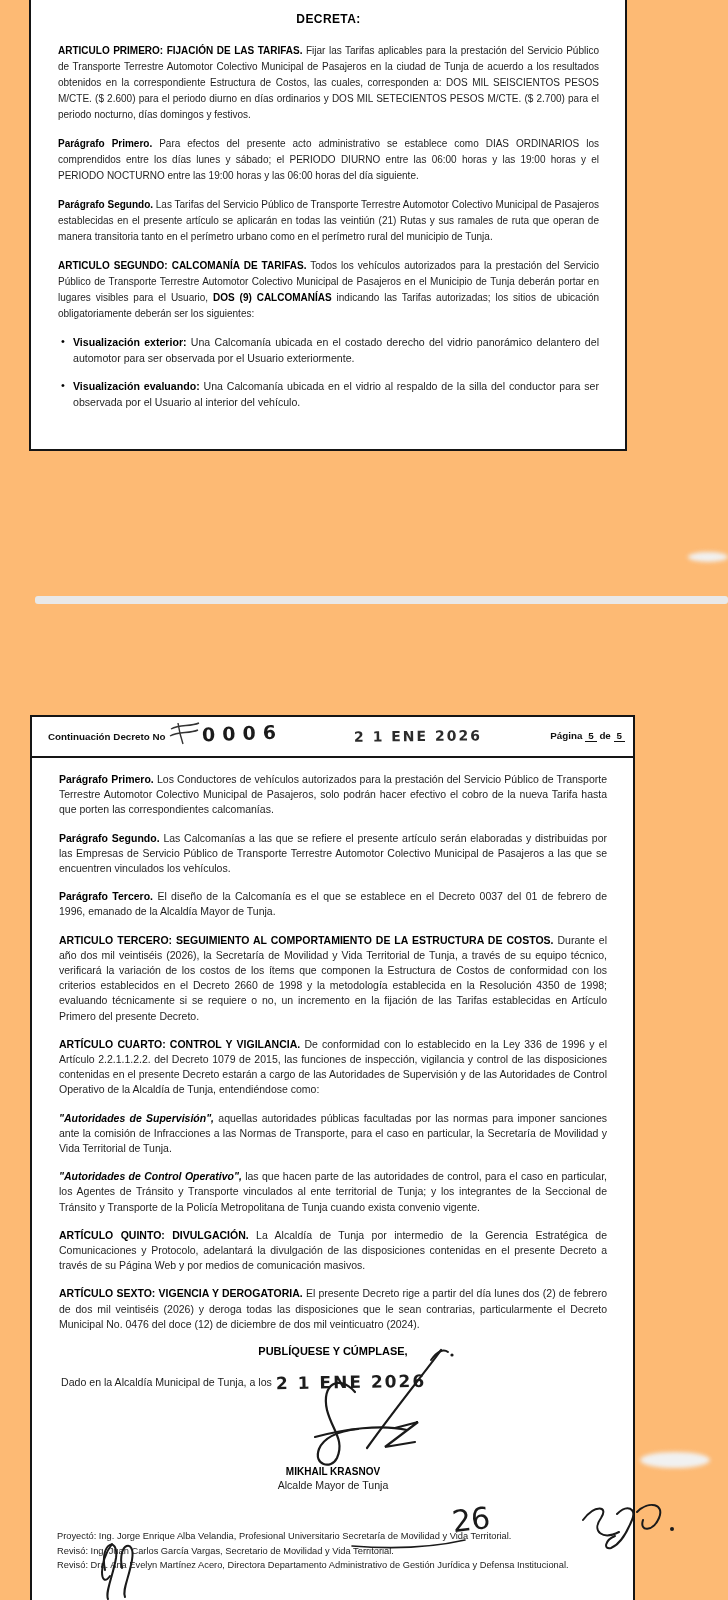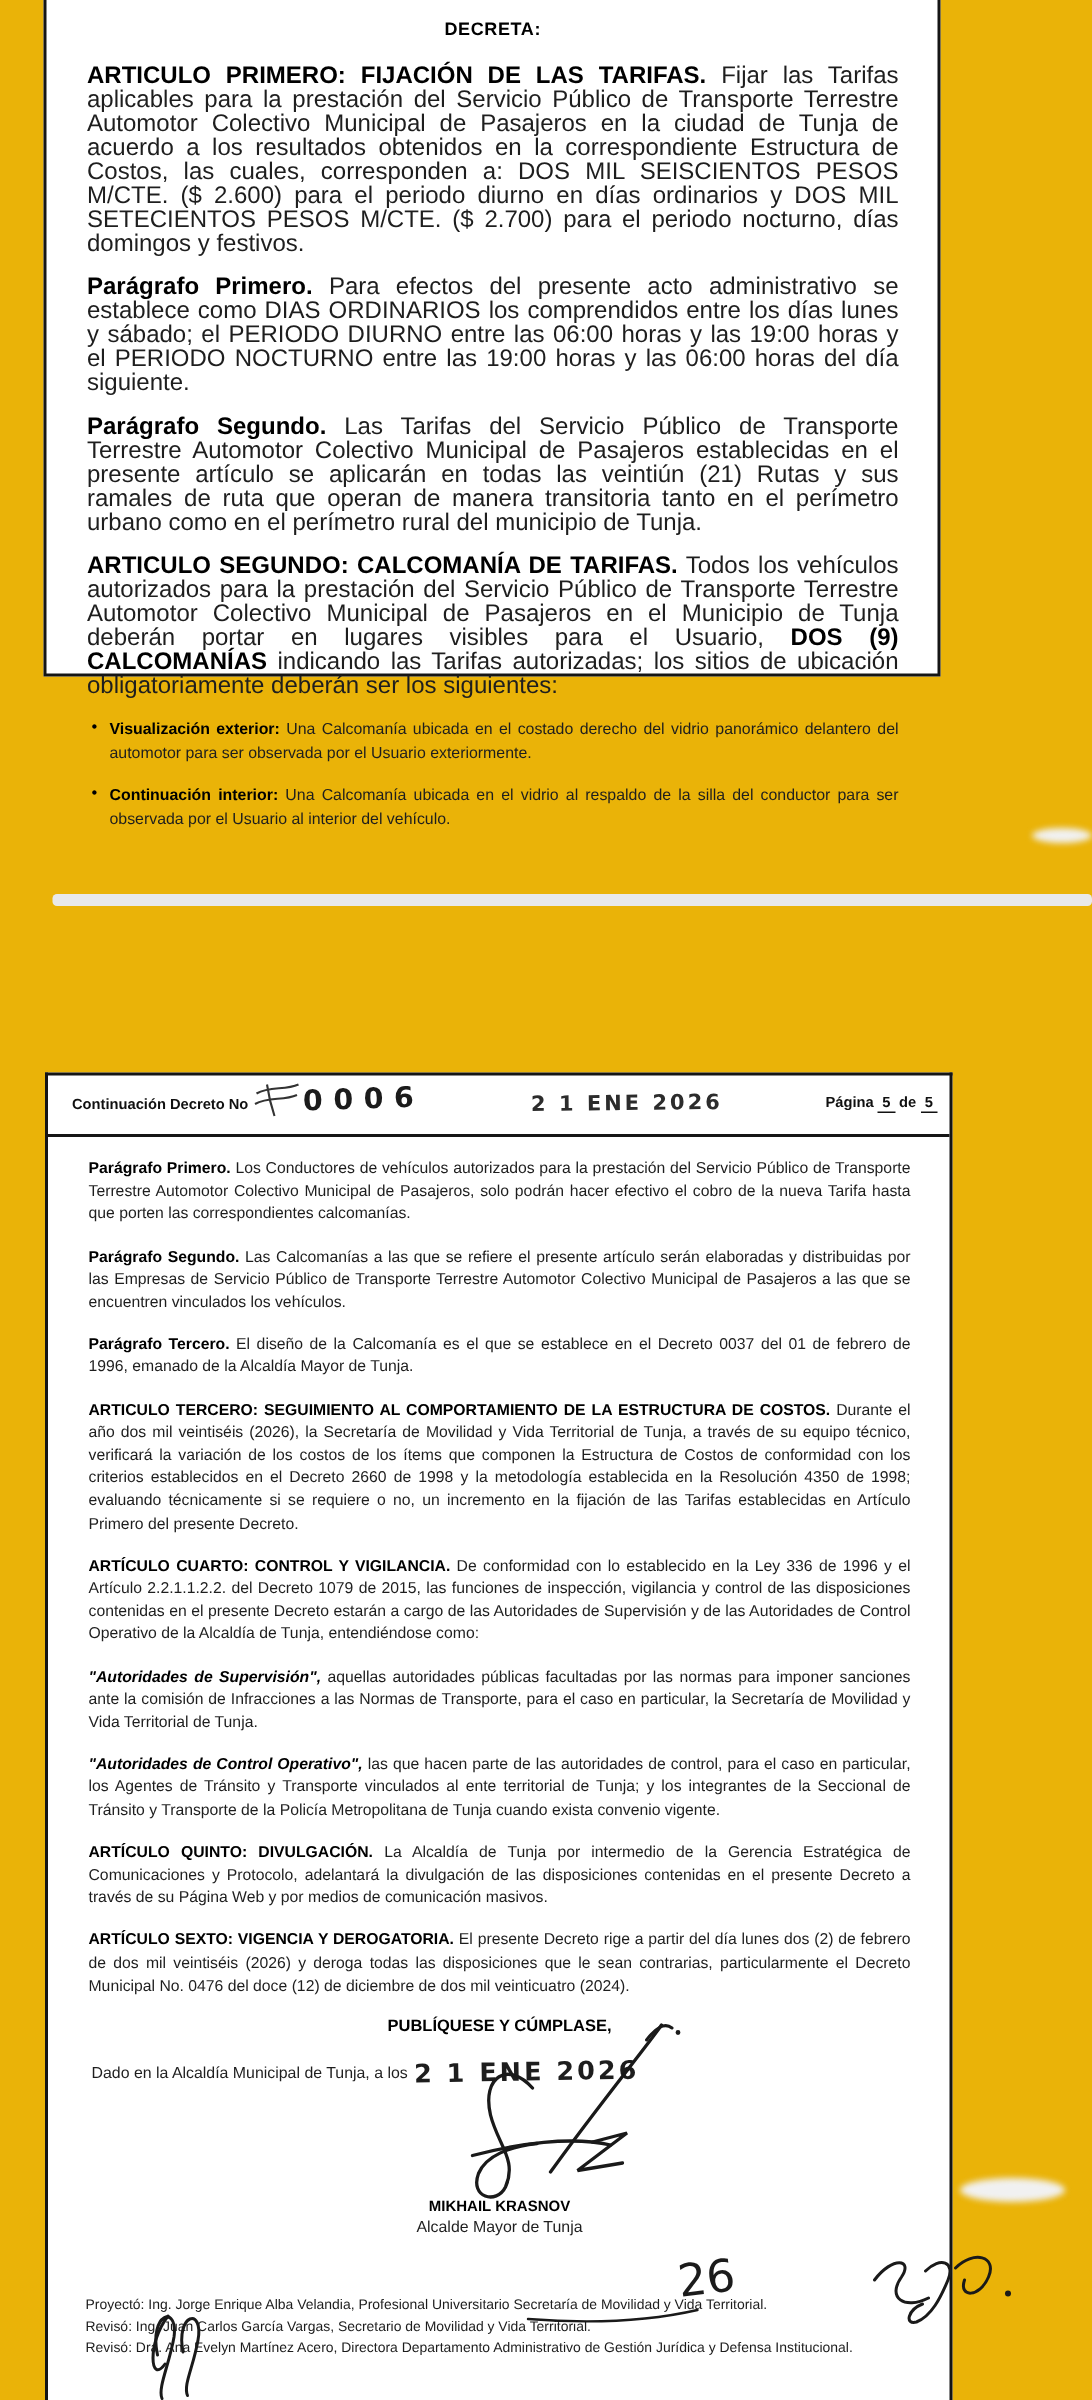--- a/index.html
+++ b/index.html
@@ -1,27 +1,27 @@
 <!DOCTYPE html>
 <html lang="es"><head>
 <meta charset="utf-8">
 <style>
   html,body{margin:0;padding:0;background:#ffffff;}
   .canvas{
-    position:relative;width:728px;height:1600px;background:#eab308;overflow:hidden;
+    position:relative;width:728px;height:1600px;background:#fdba74;overflow:hidden;
     font-family:"Liberation Sans",sans-serif;color:#222;
   }
   
   .page1{
     position:absolute;left:29px;top:-8px;width:598px;height:459px;
     border:2.5px solid #151515;box-sizing:border-box;
     padding:18px 26px 0 27px;background:#fff;
   }
   .p-heading{text-align:center;font-weight:bold;font-size:12px;letter-spacing:.4px;margin:0 0 17px;color:#000;}
-  .para{font-size:16px;line-height:16px;text-align:justify;margin:0 0 13px;color:#1e1e1e;}
+  .para{font-size:10px;line-height:16px;text-align:justify;margin:0 0 13px;color:#1e1e1e;}
   .para b{color:#000;}
   .bullets{margin:0 0 0 2px;padding:0;list-style:none;}
   .bullet{position:relative;padding-left:13px;margin:0 0 13px;font-size:10.6px;line-height:15.5px;text-align:justify;color:#1e1e1e;}
   .bullet::before{content:"•";position:absolute;left:1px;top:-1px;font-size:11px;color:#000;}
   .bullet b{color:#000;}
   
   .divider{position:absolute;left:35px;top:596px;width:693px;height:8px;background:#e9e9e9;border-radius:3px;}
   .smudge{position:absolute;background:#f1f1f1;border-radius:50%;filter:blur(2px);}
   
   .page2{
@@ -92,21 +92,21 @@
       <b>ARTICULO SEGUNDO: CALCOMANÍA DE TARIFAS.</b>
       <span>Todos los vehículos autorizados para la prestación del Servicio Público de Transporte Terrestre Automotor Colectivo Municipal de Pasajeros en el Municipio de Tunja deberán portar en lugares visibles para el Usuario, </span><b>DOS (9) CALCOMANÍAS</b><span> indicando las Tarifas autorizadas; los sitios de ubicación obligatoriamente deberán ser los siguientes:</span>
     </p>
 
     <ul class="bullets">
       <li class="bullet">
         <b>Visualización exterior:</b>
         <span>Una Calcomanía ubicada en el costado derecho del vidrio panorámico delantero del automotor para ser observada por el Usuario exteriormente.</span>
       </li>
       <li class="bullet">
-        <b>Continuación interior:</b>
+        <b>Visualización evaluando:</b>
         <span>Una Calcomanía ubicada en el vidrio al respaldo de la silla del conductor para ser observada por el Usuario al interior del vehículo.</span>
       </li>
     </ul>
   </section>
 
   <div class="divider"></div>
   <div class="smudge" style="left:640px;top:1452px;width:70px;height:16px;"></div>
   <div class="smudge" style="left:688px;top:552px;width:40px;height:10px;"></div>
 
   <section class="page2">

